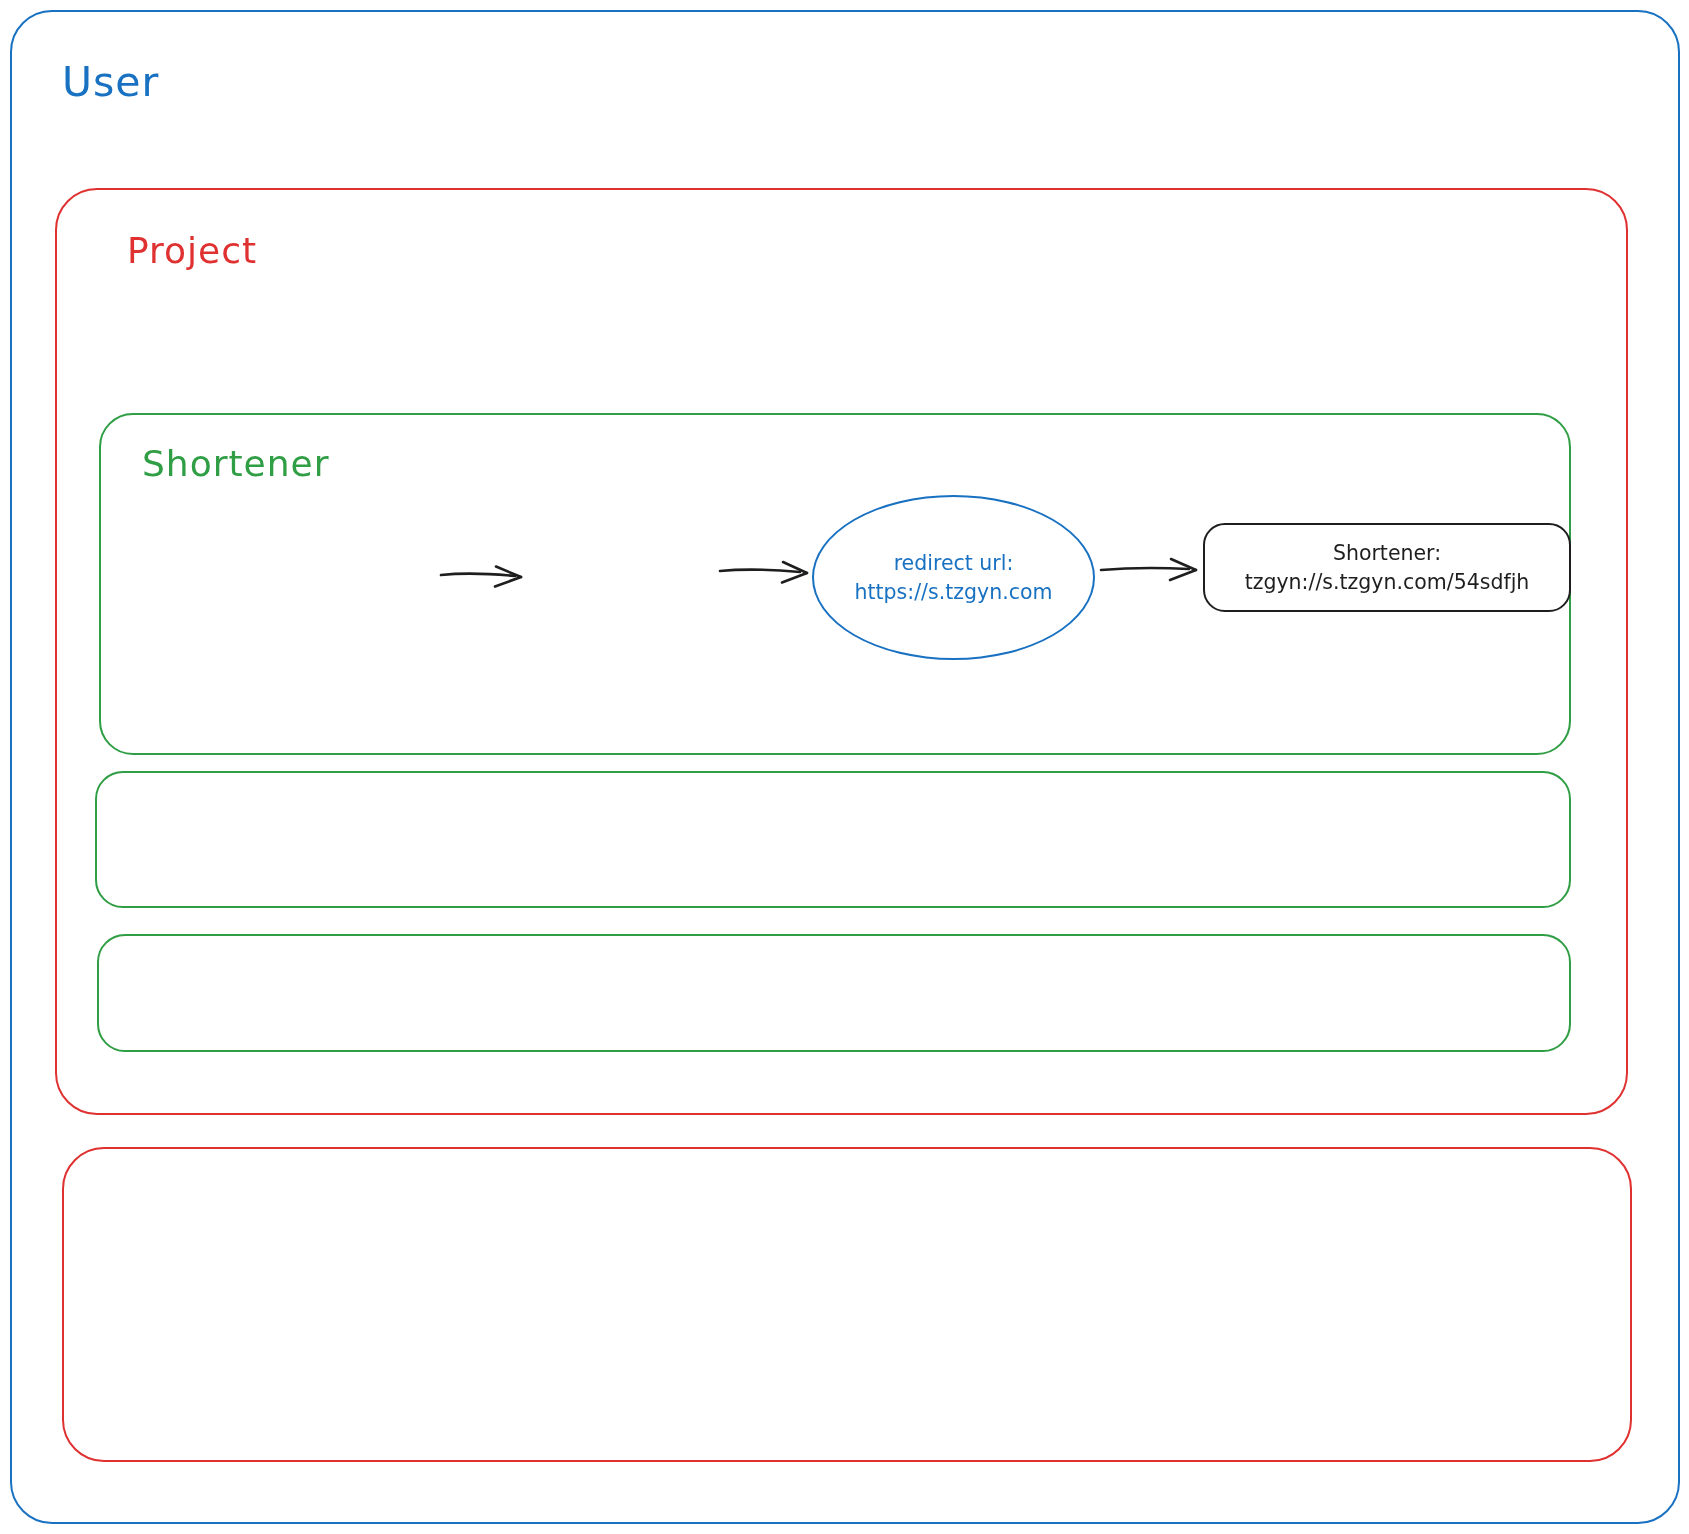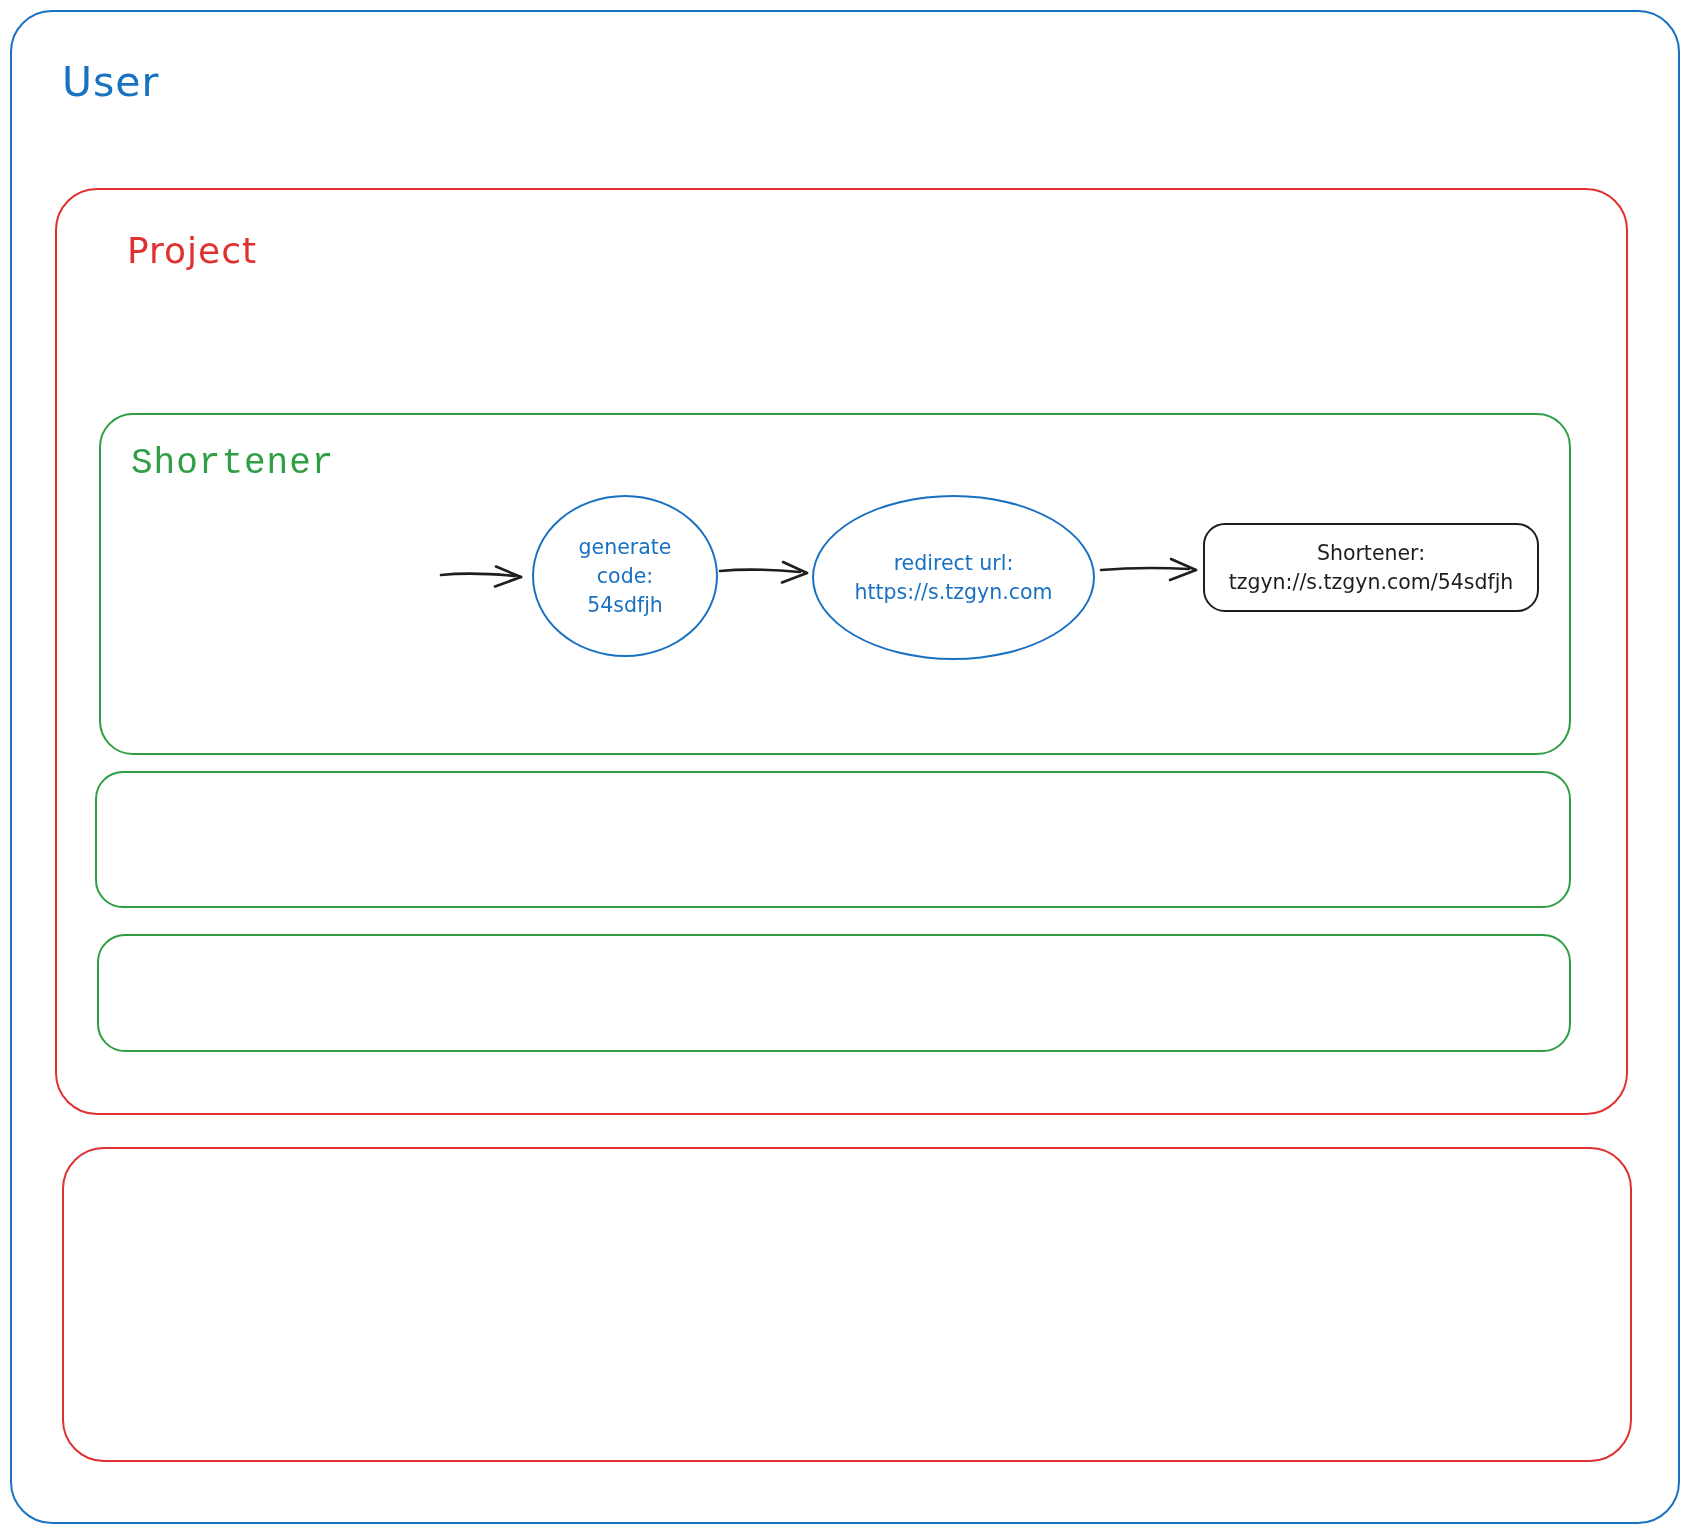--- a/index.html
+++ b/index.html
@@ -81,35 +81,30 @@
   <div class="frame green" style="left:95px; top:771px; width:1476px; height:137px; border-radius:28px;"></div>
 
   <div class="frame green" style="left:97px; top:934px; width:1474px; height:118px; border-radius:28px;"></div>
 
   <div class="frame red" style="left:62px; top:1147px; width:1570px; height:315px;"></div>
 
   <div class="frame-label blue-text" style="left:62px; top:58px;">User</div>
 
   <div class="frame-label red-text" style="left:111px; top:230px;margin-left:16px;">Project</div>
 
-  <div class="frame-label green-text" style="left:131px; top:443px;font-family:Liberation Mono, monospace;">Shortener</div>
+  <div class="frame-label green-text" style="left:142px; top:443px;">Shortener</div>
 
 
-  <div class="node ellipse" style="left:532px; top:495px; width:186px; height:162px;">
-    <span class="line">generate</span>
-    <span class="line">code:</span>
-    <span class="line">54sdfjh</span>
-  </div>
 
   <div class="node ellipse" style="left:812px; top:495px; width:283px; height:165px;justify-content:center;">
     <span class="line">redirect url:</span>
     <span class="line">https://s.tzgyn.com</span>
   </div>
 
-  <div class="node rect" style="left:1203px; top:523px; width:336px; height:89px;">
+  <div class="node rect" style="left:1203px; top:523px; width:368px; height:89px;">
     <span class="line">Shortener:</span>
     <span class="line">tzgyn://s.tzgyn.com/54sdfjh</span>
   </div>
 
   <svg class="arrow-layer" width="1689" height="1534" viewBox="0 0 1689 1534">
     <g fill="none" stroke="#1e1e1e" stroke-width="2.6" stroke-linecap="round" stroke-linejoin="round">
 
       <g>
         <path d="M441,575 C465,572.5 489,573.5 515,576"></path>
         <path d="M521,577 L496,566.5"></path>

